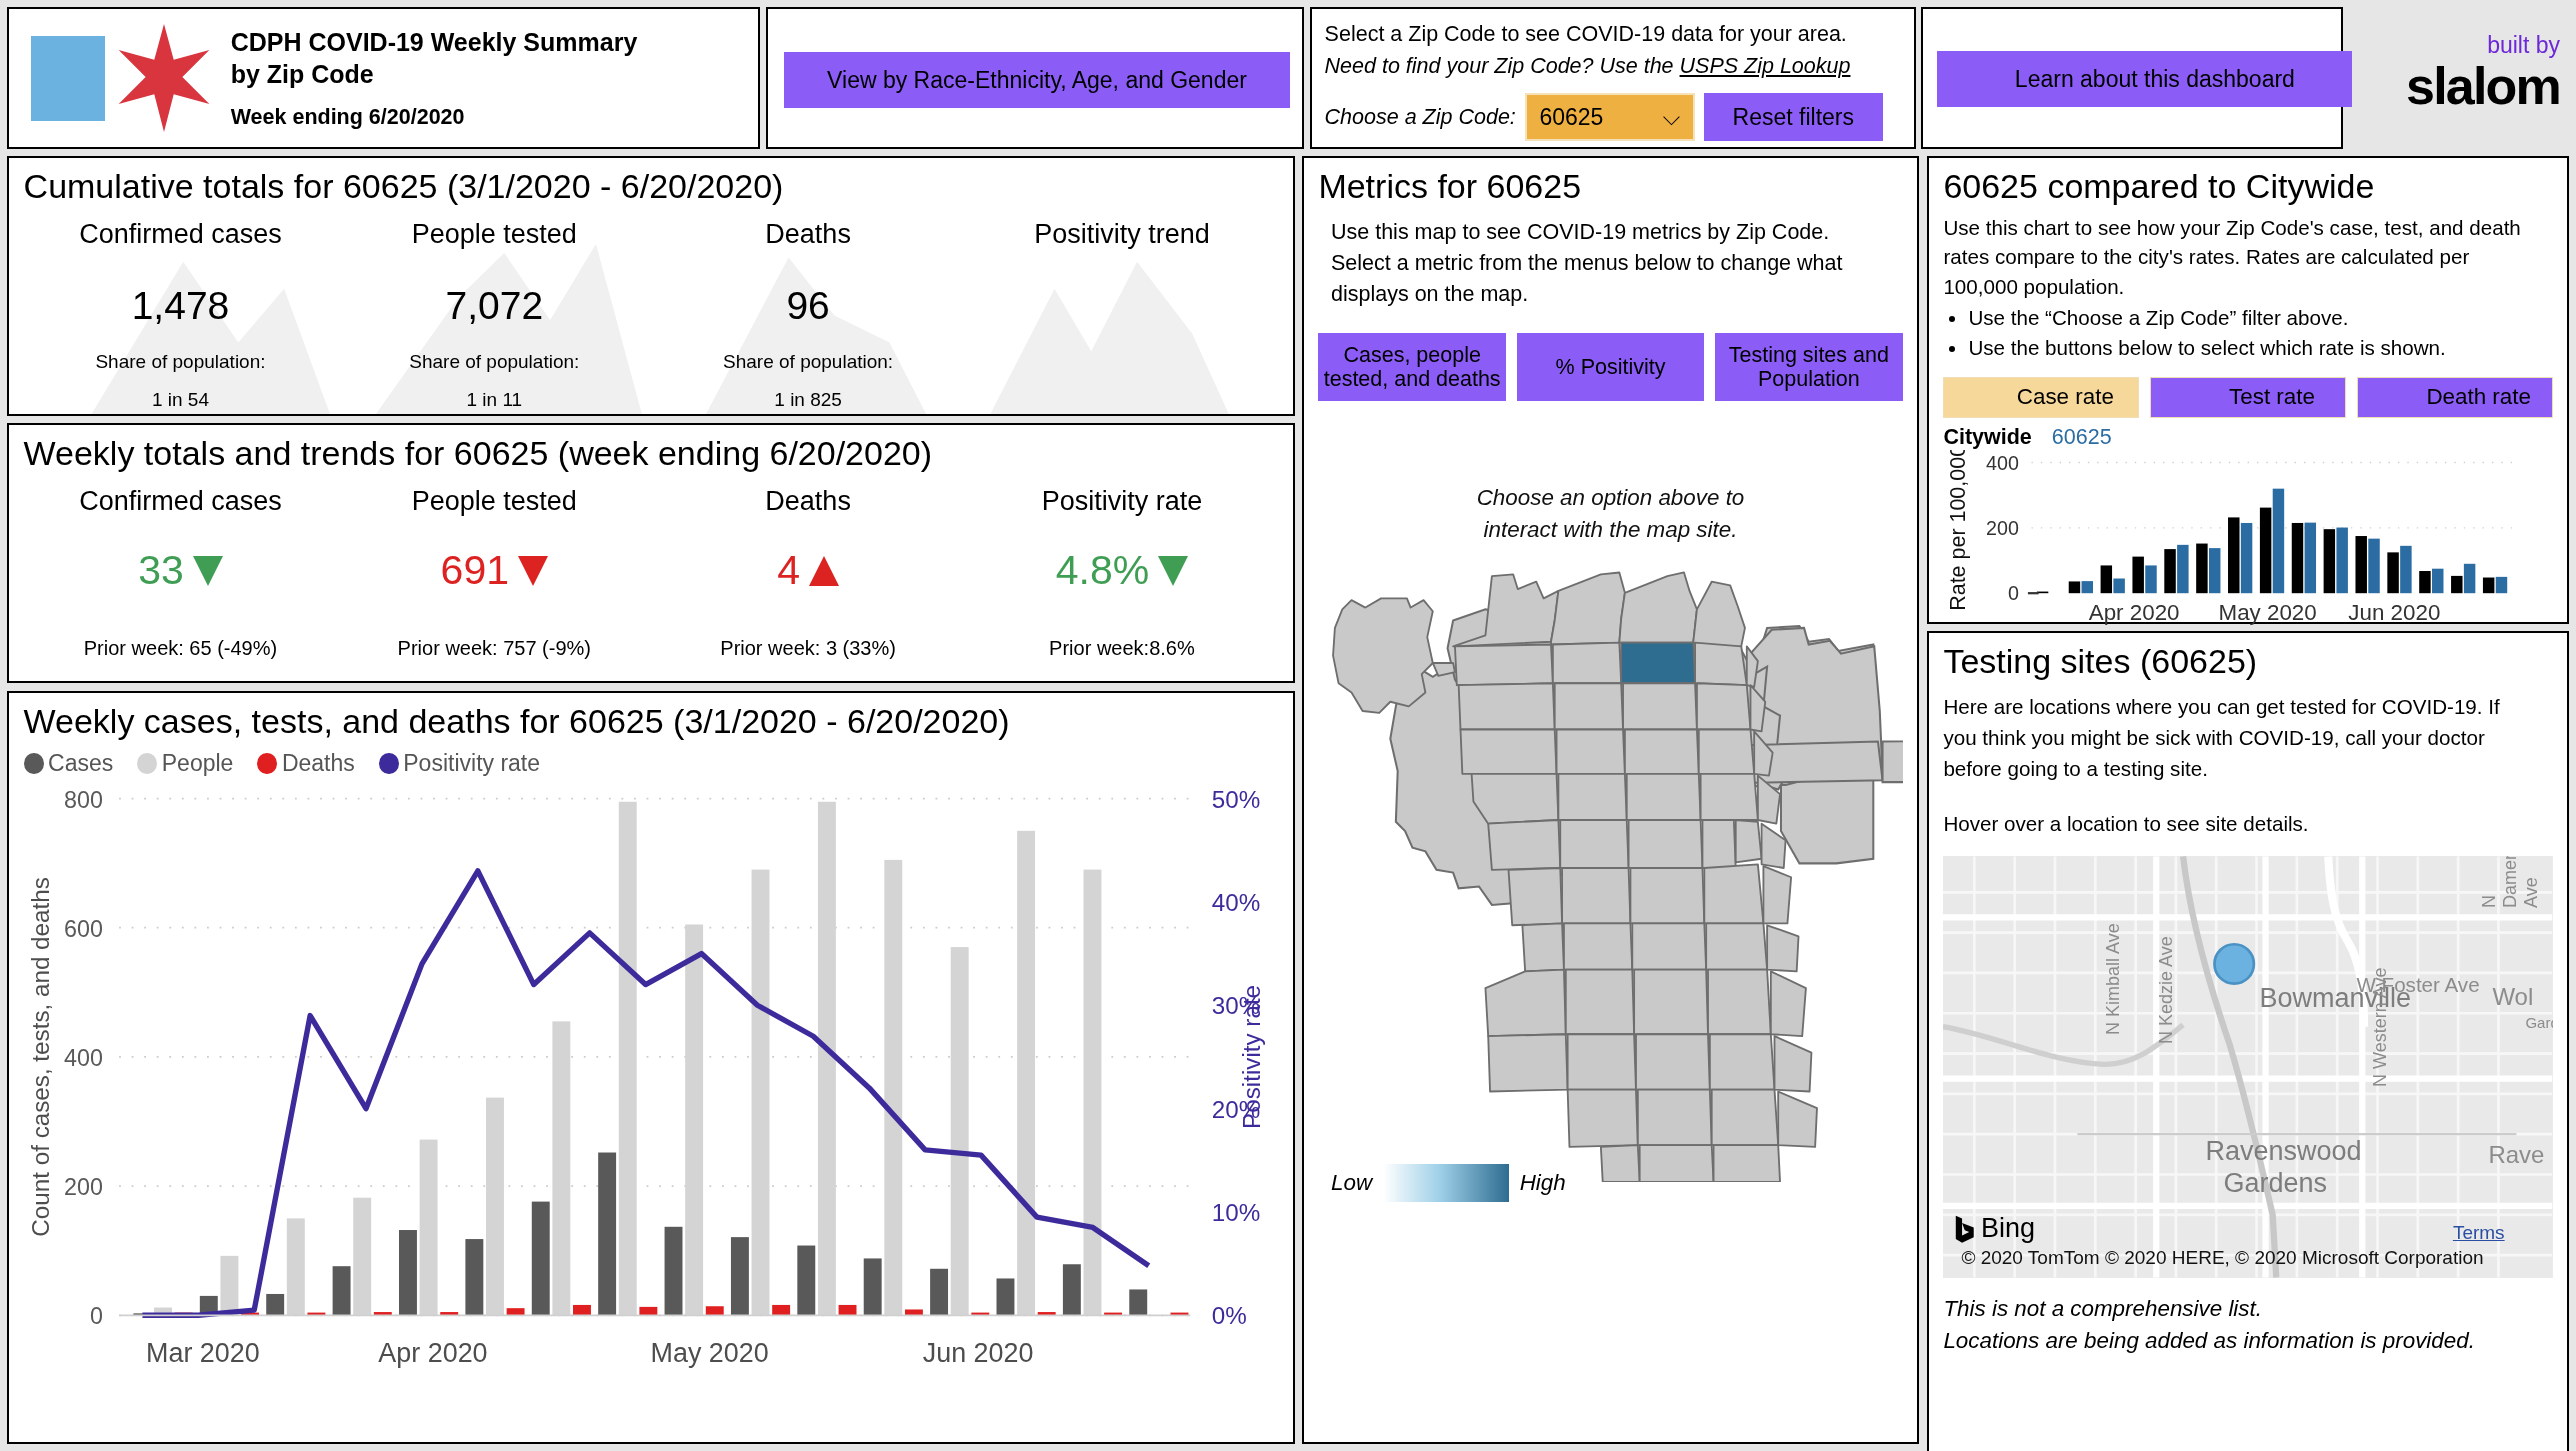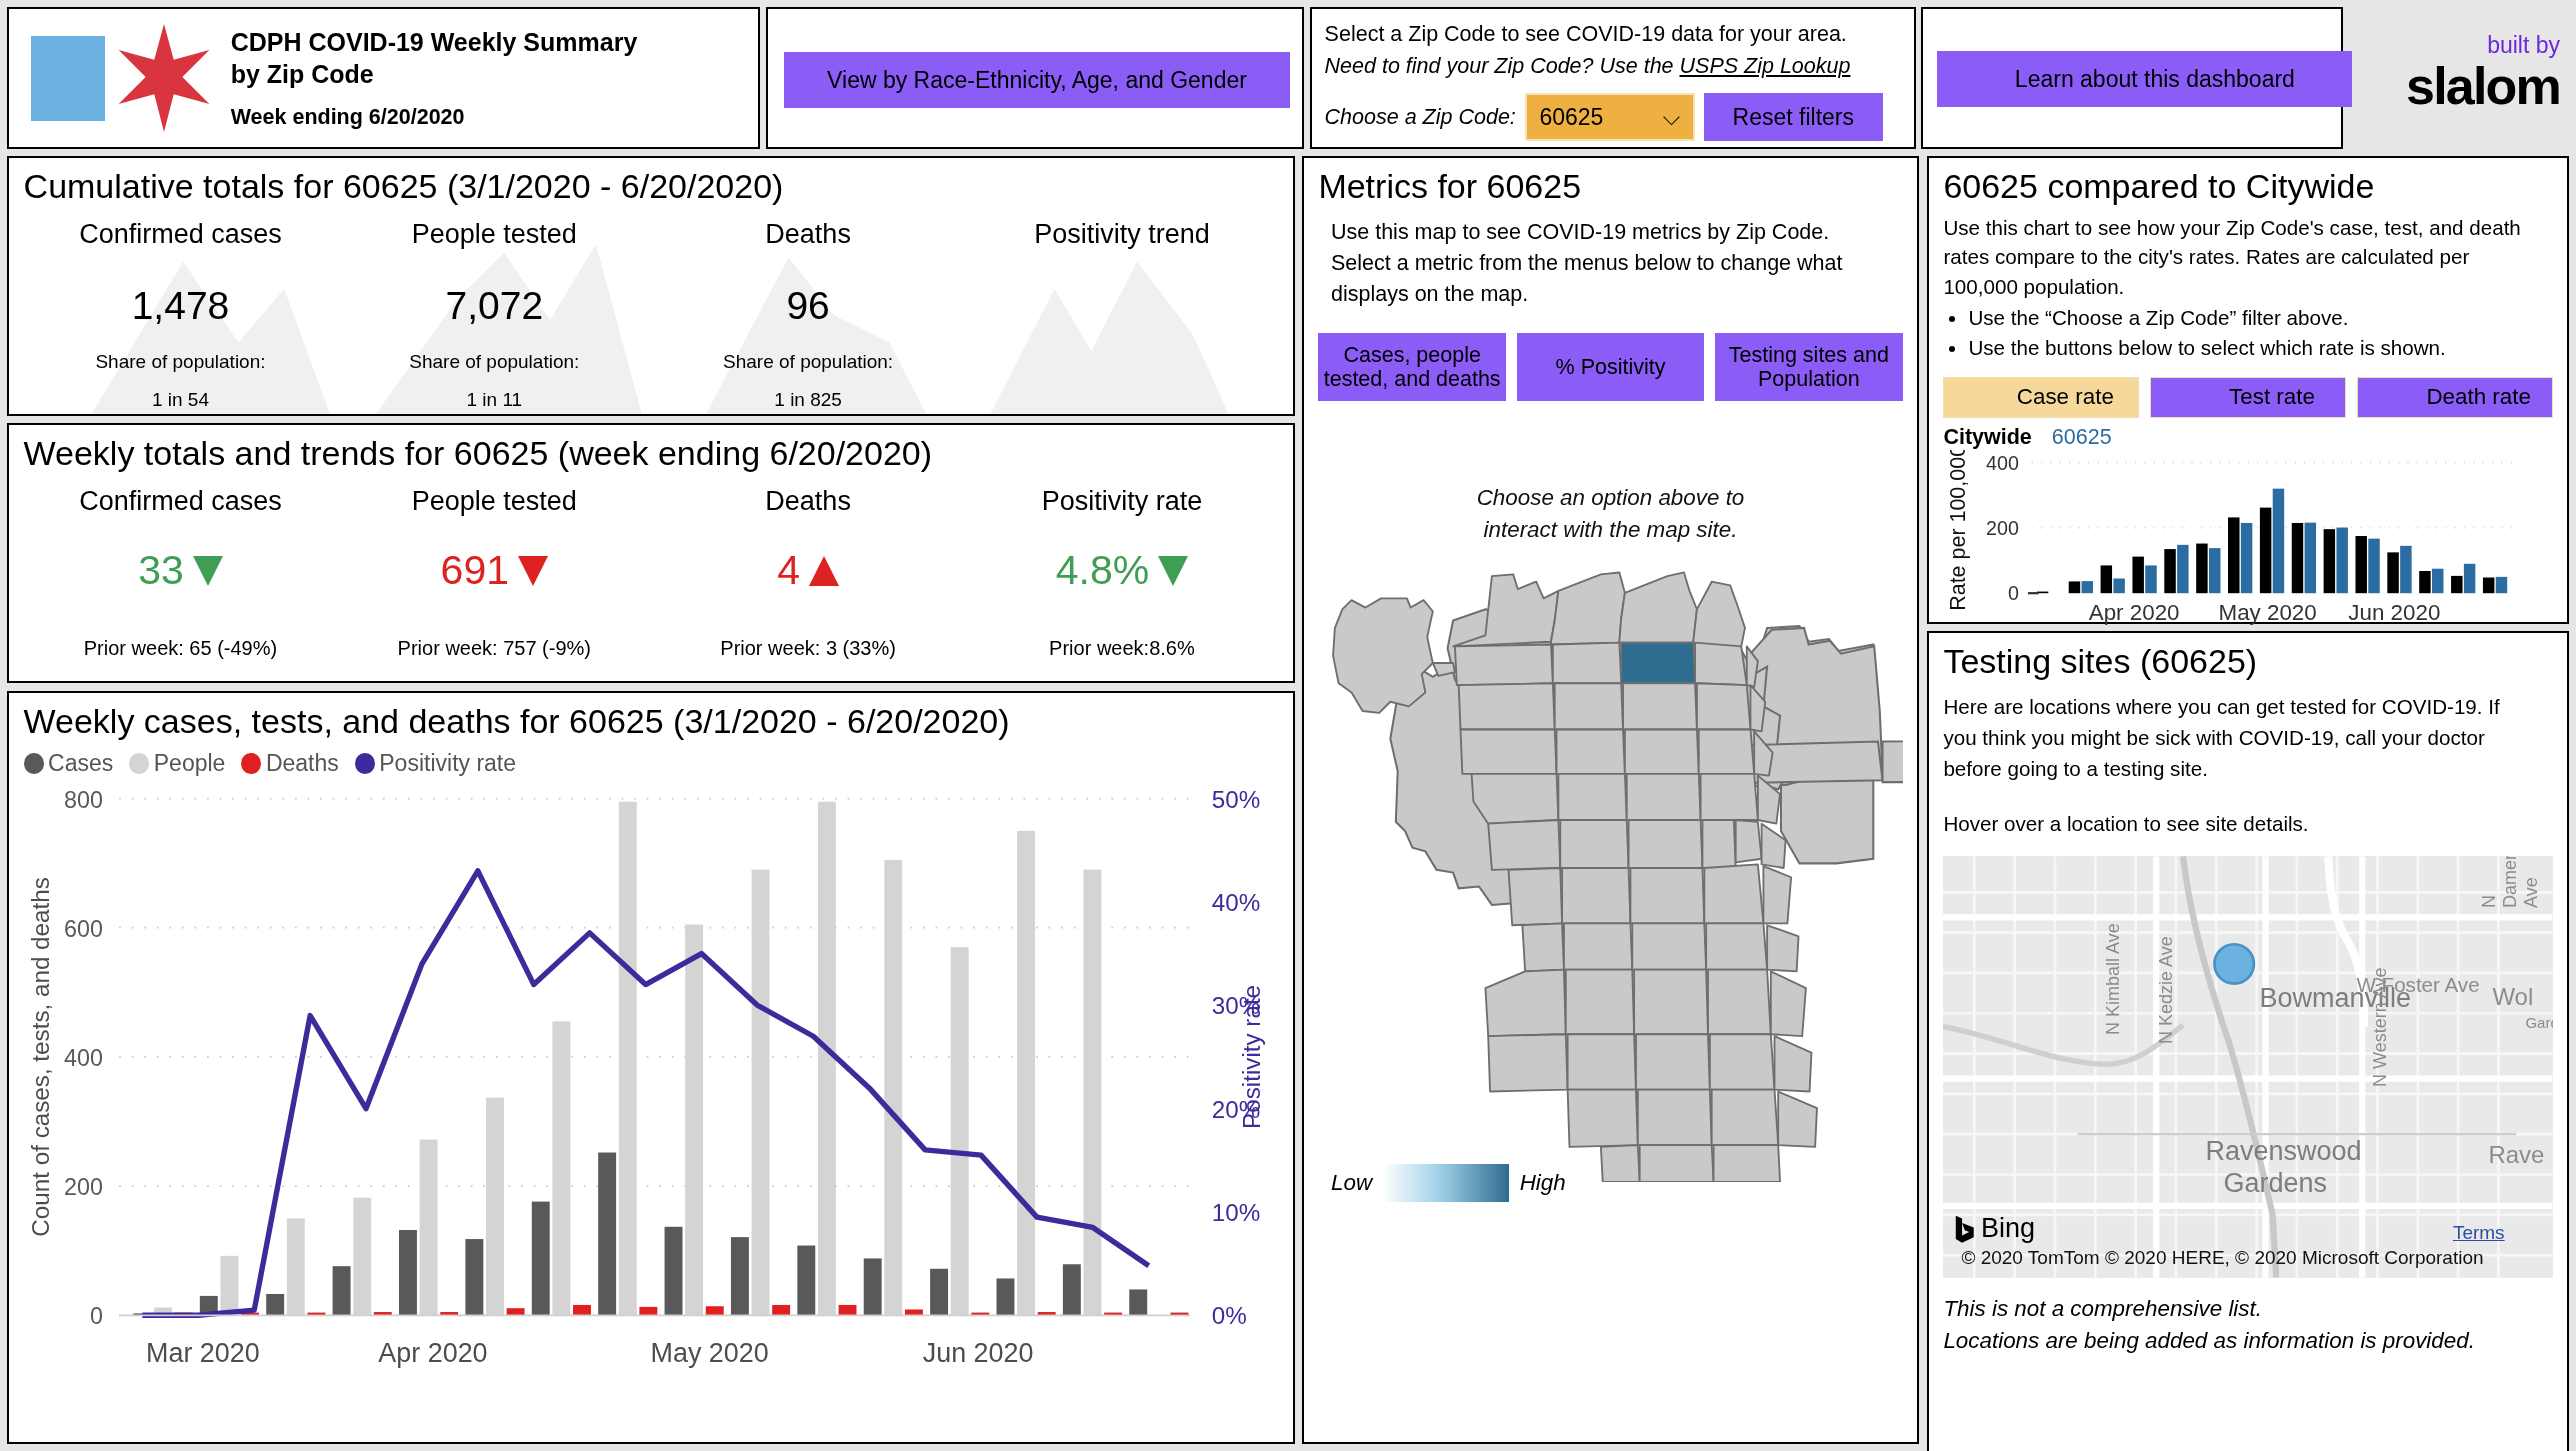--- a/index.html
+++ b/index.html
@@ -75,21 +75,21 @@
 
   #weekly { left: 7.2px; top: 423px; width: 1288px; height: 260px; padding: 9px 14.4px; }
   .wk-big { font-size: 41px; margin-top: 30.5px; display: flex; align-items: center; justify-content: center; gap: 9px; }
   .green { color: #3f9e54; }
   .red { color: #dd2222; }
   .tri-down { width: 0; height: 0; border-left: 15.2px solid transparent; border-right: 15.2px solid transparent; border-top: 30.5px solid currentColor; }
   .tri-up { width: 0; height: 0; border-left: 15.2px solid transparent; border-right: 15.2px solid transparent; border-bottom: 30.5px solid currentColor; }
   .wk-prior { font-size: 20px; margin-top: 43px; }
 
   #mainchart { left: 7.2px; top: 691px; width: 1288px; height: 753px; padding: 9px 14.4px; }
-  .legend { display: flex; gap: 16px; align-items: center; margin-top: 9px; }
+  .legend { display: flex; gap: 24px; align-items: center; margin-top: 9px; }
   .legend-item { display: flex; align-items: center; gap: 4.5px; font-size: 23px; color: #555; }
   .dot { width: 20px; height: 21.5px; border-radius: 50%; }
 
   
   #metrics { left: 1302px; top: 156px; width: 617px; height: 1288px; padding: 9px 14.4px; }
   .m-body { font-size: 21.5px; line-height: 1.45; margin-top: 10.8px; padding-left: 12.6px; }
   .m-btns { display: flex; gap: 10.8px; margin-top: 23px; }
   .m-btn { flex: 1; height: 68px; font-size: 21.5px; padding: 0 3.6px; }
   .m-hint { text-align: center; font-style: italic; font-size: 22.4px; line-height: 1.4; margin-top: 81px; color: #111; }
   .map-wrap { position: relative; margin-top: 9px; height: 664px; }

